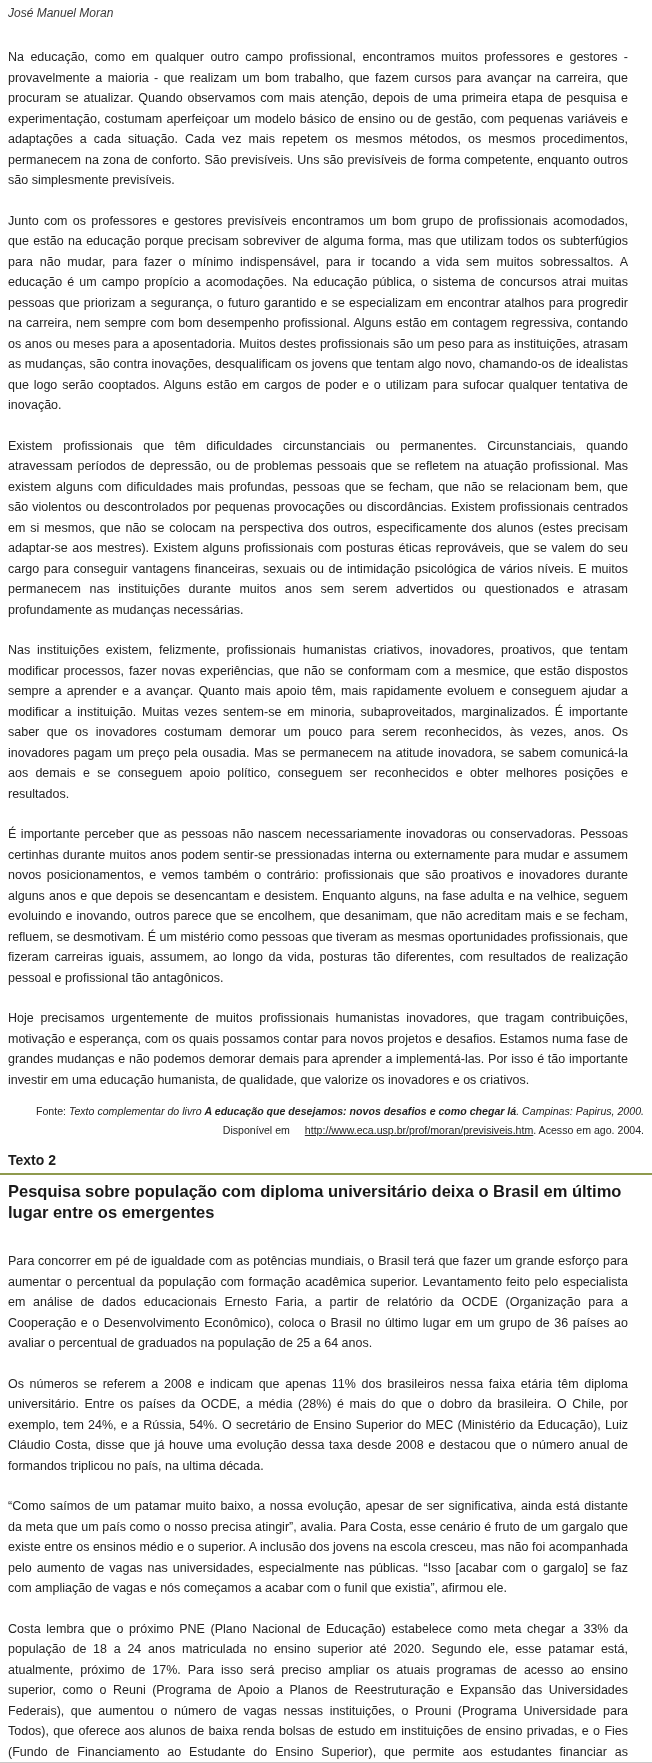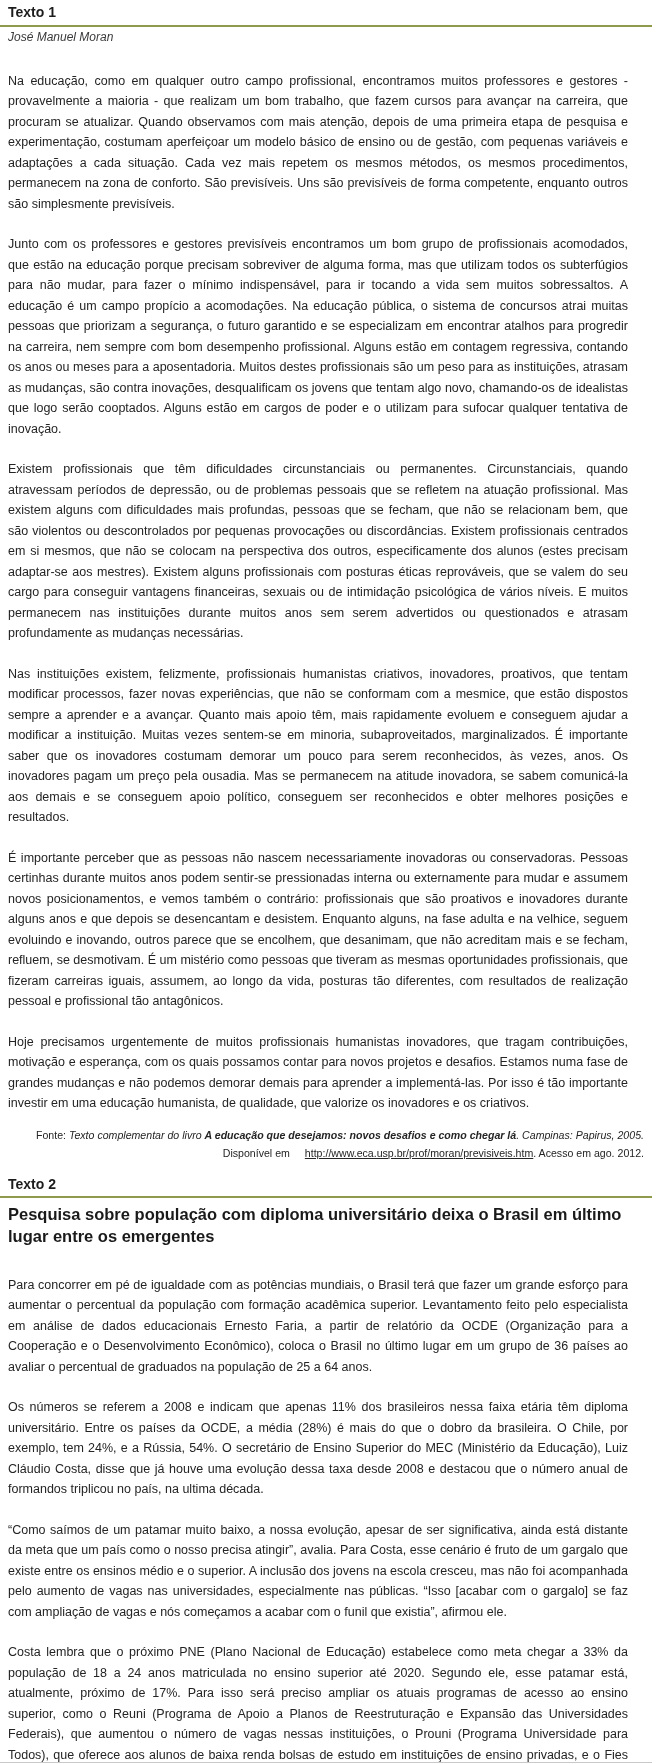--- a/index.html
+++ b/index.html
@@ -34,31 +34,30 @@
   .bd { font-weight:bold;text-align:right; }
   .src-link { text-decoration:underline; color:inherit; cursor:pointer;padding-left:12px; }
   .section2 { margin-top:12px; }
 </style>
 </head>
 <body>
 
 <div class="page">
 
   <section>
-    <h2 class="section-label">Texto 1</h2>
     <div class="author">José Manuel Moran</div>
 
     <p class="body-par first-par">Na educação, como em qualquer outro campo profissional, encontramos muitos professores e gestores - provavelmente a maioria - que realizam um bom trabalho, que fazem cursos para avançar na carreira, que procuram se atualizar. Quando observamos com mais atenção, depois de uma primeira etapa de pesquisa e experimentação, costumam aperfeiçoar um modelo básico de ensino ou de gestão, com pequenas variáveis e adaptações a cada situação. Cada vez mais repetem os mesmos métodos, os mesmos procedimentos, permanecem na zona de conforto. São previsíveis. Uns são previsíveis de forma competente, enquanto outros são simplesmente previsíveis.</p>
     <p class="body-par">Junto com os professores e gestores previsíveis encontramos um bom grupo de profissionais acomodados, que estão na educação porque precisam sobreviver de alguma forma, mas que utilizam todos os subterfúgios para não mudar, para fazer o mínimo indispensável, para ir tocando a vida sem muitos sobressaltos. A educação é um campo propício a acomodações. Na educação pública, o sistema de concursos atrai muitas pessoas que priorizam a segurança, o futuro garantido e se especializam em encontrar atalhos para progredir na carreira, nem sempre com bom desempenho profissional. Alguns estão em contagem regressiva, contando os anos ou meses para a aposentadoria. Muitos destes profissionais são um peso para as instituições, atrasam as mudanças, são contra inovações, desqualificam os jovens que tentam algo novo, chamando-os de idealistas que logo serão cooptados. Alguns estão em cargos de poder e o utilizam para sufocar qualquer tentativa de inovação.</p>
     <p class="body-par">Existem profissionais que têm dificuldades circunstanciais ou permanentes. Circunstanciais, quando atravessam períodos de depressão, ou de problemas pessoais que se refletem na atuação profissional. Mas existem alguns com dificuldades mais profundas, pessoas que se fecham, que não se relacionam bem, que são violentos ou descontrolados por pequenas provocações ou discordâncias. Existem profissionais centrados em si mesmos, que não se colocam na perspectiva dos outros, especificamente dos alunos (estes precisam adaptar-se aos mestres). Existem alguns profissionais com posturas éticas reprováveis, que se valem do seu cargo para conseguir vantagens financeiras, sexuais ou de intimidação psicológica de vários níveis. E muitos permanecem nas instituições durante muitos anos sem serem advertidos ou questionados e atrasam profundamente as mudanças necessárias.</p>
     <p class="body-par">Nas instituições existem, felizmente, profissionais humanistas criativos, inovadores, proativos, que tentam modificar processos, fazer novas experiências, que não se conformam com a mesmice, que estão dispostos sempre a aprender e a avançar. Quanto mais apoio têm, mais rapidamente evoluem e conseguem ajudar a modificar a instituição. Muitas vezes sentem-se em minoria, subaproveitados, marginalizados. É importante saber que os inovadores costumam demorar um pouco para serem reconhecidos, às vezes, anos. Os inovadores pagam um preço pela ousadia. Mas se permanecem na atitude inovadora, se sabem comunicá-la aos demais e se conseguem apoio político, conseguem ser reconhecidos e obter melhores posições e resultados.</p>
     <p class="body-par">É importante perceber que as pessoas não nascem necessariamente inovadoras ou conservadoras. Pessoas certinhas durante muitos anos podem sentir-se pressionadas interna ou externamente para mudar e assumem novos posicionamentos, e vemos também o contrário: profissionais que são proativos e inovadores durante alguns anos e que depois se desencantam e desistem. Enquanto alguns, na fase adulta e na velhice, seguem evoluindo e inovando, outros parece que se encolhem, que desanimam, que não acreditam mais e se fecham, refluem, se desmotivam. É um mistério como pessoas que tiveram as mesmas oportunidades profissionais, que fizeram carreiras iguais, assumem, ao longo da vida, posturas tão diferentes, com resultados de realização pessoal e profissional tão antagônicos.</p>
     <p class="body-par">Hoje precisamos urgentemente de muitos profissionais humanistas inovadores, que tragam contribuições, motivação e esperança, com os quais possamos contar para novos projetos e desafios. Estamos numa fase de grandes mudanças e não podemos demorar demais para aprender a implementá-las. Por isso é tão importante investir em uma educação humanista, de qualidade, que valorize os inovadores e os criativos.</p>
 
-    <p class="fonte"><span>Fonte: </span><span class="it">Texto complementar do livro </span><span class="it bd">A educação que desejamos: novos desafios e como chegar lá</span><span class="it">. Campinas: Papirus, 2005.</span><br><span>Disponível em </span><span class="src-link">http://www.eca.usp.br/prof/moran/previsiveis.htm</span><span>. Acesso em ago. 2012.</span></p>
+    <p class="fonte"><span>Fonte: </span><span class="it">Texto complementar do livro </span><span class="it bd">A educação que desejamos: novos desafios e como chegar lá</span><span class="it">. Campinas: Papirus, 2000.</span><br><span>Disponível em </span><span class="src-link">http://www.eca.usp.br/prof/moran/previsiveis.htm</span><span>. Acesso em ago. 2004.</span></p>
   </section>
 
   <section class="section2">
     <h2 class="section-label">Texto 2</h2>
     <h1 class="article-title">Pesquisa sobre população com diploma universitário deixa o Brasil em último lugar entre os emergentes</h1>
 
     <p class="body-par first-par">Para concorrer em pé de igualdade com as potências mundiais, o Brasil terá que fazer um grande esforço para aumentar o percentual da população com formação acadêmica superior. Levantamento feito pelo especialista em análise de dados educacionais Ernesto Faria, a partir de relatório da OCDE (Organização para a Cooperação e o Desenvolvimento Econômico), coloca o Brasil no último lugar em um grupo de 36 países ao avaliar o percentual de graduados na população de 25 a 64 anos.</p>
     <p class="body-par">Os números se referem a 2008 e indicam que apenas 11% dos brasileiros nessa faixa etária têm diploma universitário. Entre os países da OCDE, a média (28%) é mais do que o dobro da brasileira. O Chile, por exemplo, tem 24%, e a Rússia, 54%. O secretário de Ensino Superior do MEC (Ministério da Educação), Luiz Cláudio Costa, disse que já houve uma evolução dessa taxa desde 2008 e destacou que o número anual de formandos triplicou no país, na ultima década.</p>
     <p class="body-par">“Como saímos de um patamar muito baixo, a nossa evolução, apesar de ser significativa, ainda está distante da meta que um país como o nosso precisa atingir”, avalia. Para Costa, esse cenário é fruto de um gargalo que existe entre os ensinos médio e o superior. A inclusão dos jovens na escola cresceu, mas não foi acompanhada pelo aumento de vagas nas universidades, especialmente nas públicas. “Isso [acabar com o gargalo] se faz com ampliação de vagas e nós começamos a acabar com o funil que existia”, afirmou ele.</p>
     <p class="body-par">Costa lembra que o próximo PNE (Plano Nacional de Educação) estabelece como meta chegar a 33% da população de 18 a 24 anos matriculada no ensino superior até 2020. Segundo ele, esse patamar está, atualmente, próximo de 17%. Para isso será preciso ampliar os atuais programas de acesso ao ensino superior, como o Reuni (Programa de Apoio a Planos de Reestruturação e Expansão das Universidades Federais), que aumentou o número de vagas nessas instituições, o Prouni (Programa Universidade para Todos), que oferece aos alunos de baixa renda bolsas de estudo em instituições de ensino privadas, e o Fies (Fundo de Financiamento ao Estudante do Ensino Superior), que permite aos estudantes financiar as mensalidades do curso e só começar a quitar a dívida depois da formatura.</p>

